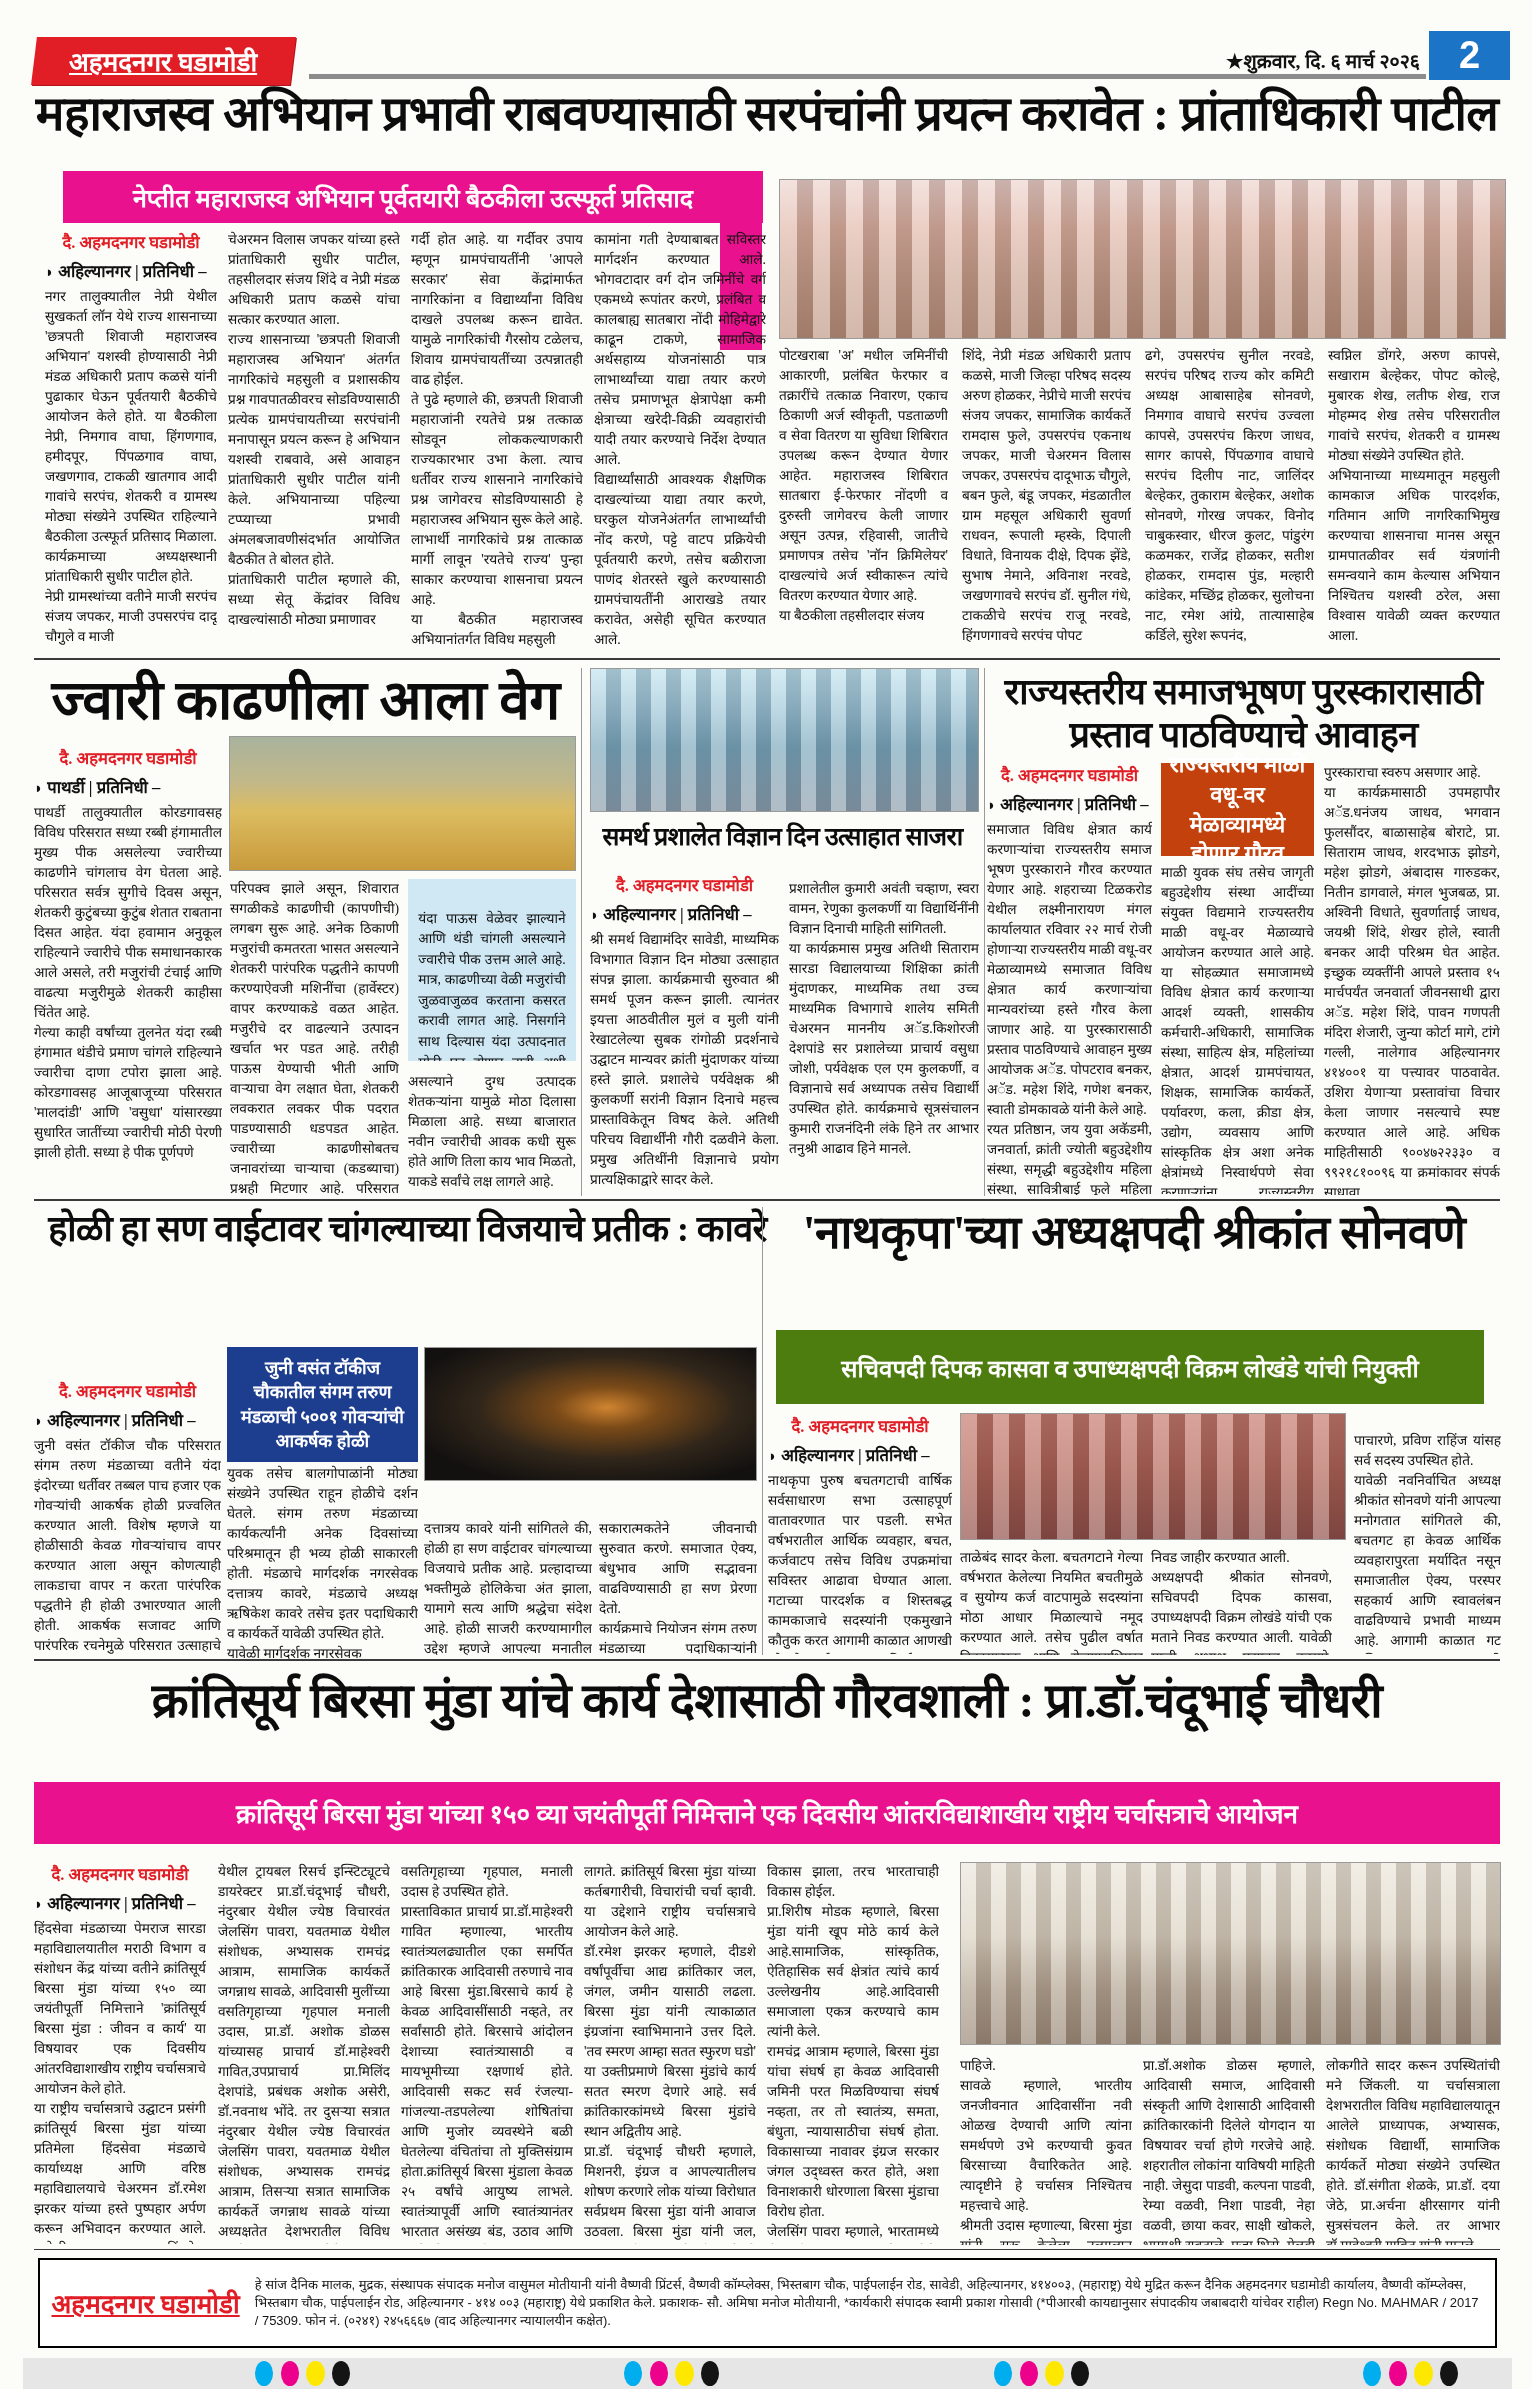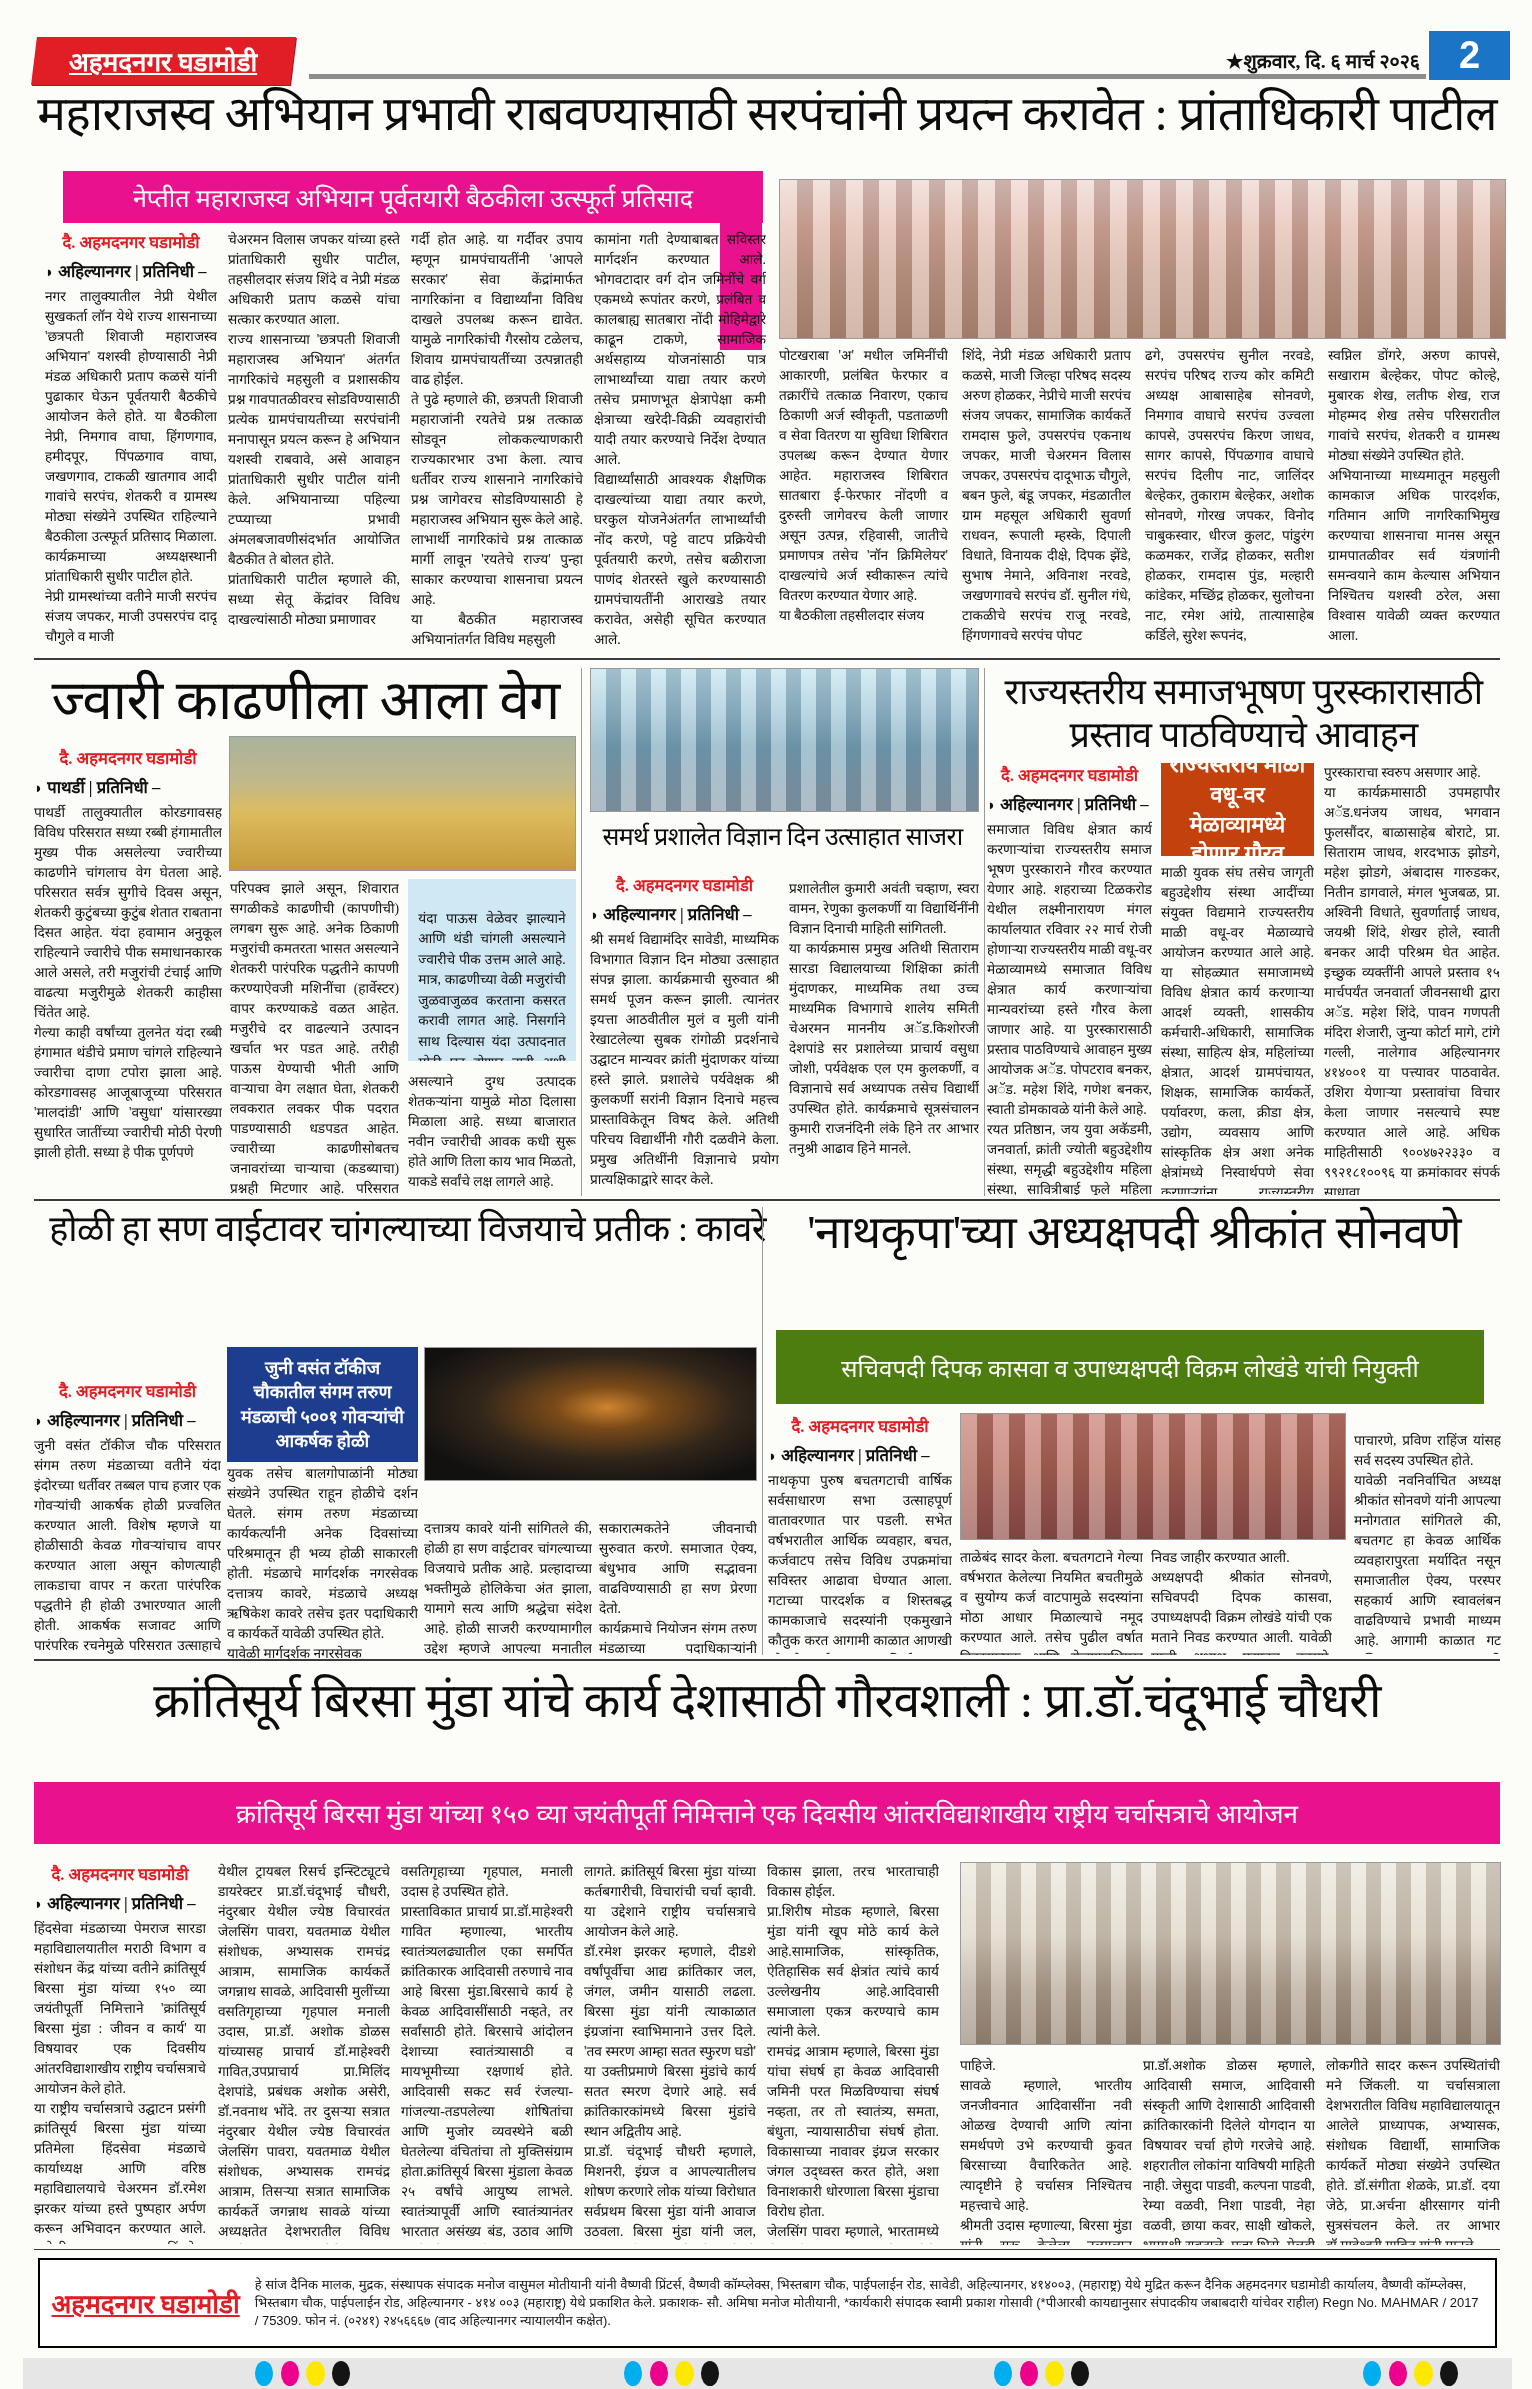--- a/index.html
+++ b/index.html
@@ -9,23 +9,23 @@
   .abs{position:absolute}
   
   .brandbox{background:#e11d26;color:#fff;display:flex;align-items:center;justify-content:center;
             transform:skewX(-7deg);box-shadow:1.1px 1.1px 0 #b5121c}
   .brandbox span{transform:skewX(7deg);font-weight:bold;font-size:26px;text-decoration:underline;white-space:nowrap}
   .mastrule{background:#8c8c8c}
   .dateline{font-weight:bold;font-size:19.5px;text-align:right;white-space:nowrap}
   .pagebadge{background:#1b74c5;color:#fff;display:flex;align-items:center;justify-content:center;
              font-weight:bold;font-size:38px;font-family:"Liberation Sans",sans-serif}
   
-  .hl{font-weight:normal;color:#0c0c0c;text-align:center;white-space:nowrap;letter-spacing:-0.6px;line-height:1.15}
+  .hl{font-weight:bold;color:#0c0c0c;text-align:center;white-space:nowrap;letter-spacing:-0.6px;line-height:1.15}
   .hlwrap{white-space:normal}
-  .kicker{background:#e9118d;color:#fff;font-weight:normal;display:flex;align-items:center;justify-content:center;text-align:center}
+  .kicker{background:#e9118d;color:#fff;font-weight:bold;display:flex;align-items:center;justify-content:center;text-align:center}
   .kicker.purple{background:#4d7c0f}
   .accent{background:#e9118d}
   
   .col{overflow:hidden}
   .coltext{font-size:13.7px;line-height:1.46;text-align:justify;white-space:pre-line}
   .credit{color:#e11d26;font-weight:bold;font-size:16.6px;text-align:center;margin-bottom:5.7px;white-space:nowrap}
   .place{font-weight:bold;font-size:16.6px;margin-bottom:5.7px;white-space:nowrap}
   .bl{font-size:15px}
   
   .greenbox{background:#c2410c;color:#fff;font-weight:bold;font-size:22px;line-height:1.35;

